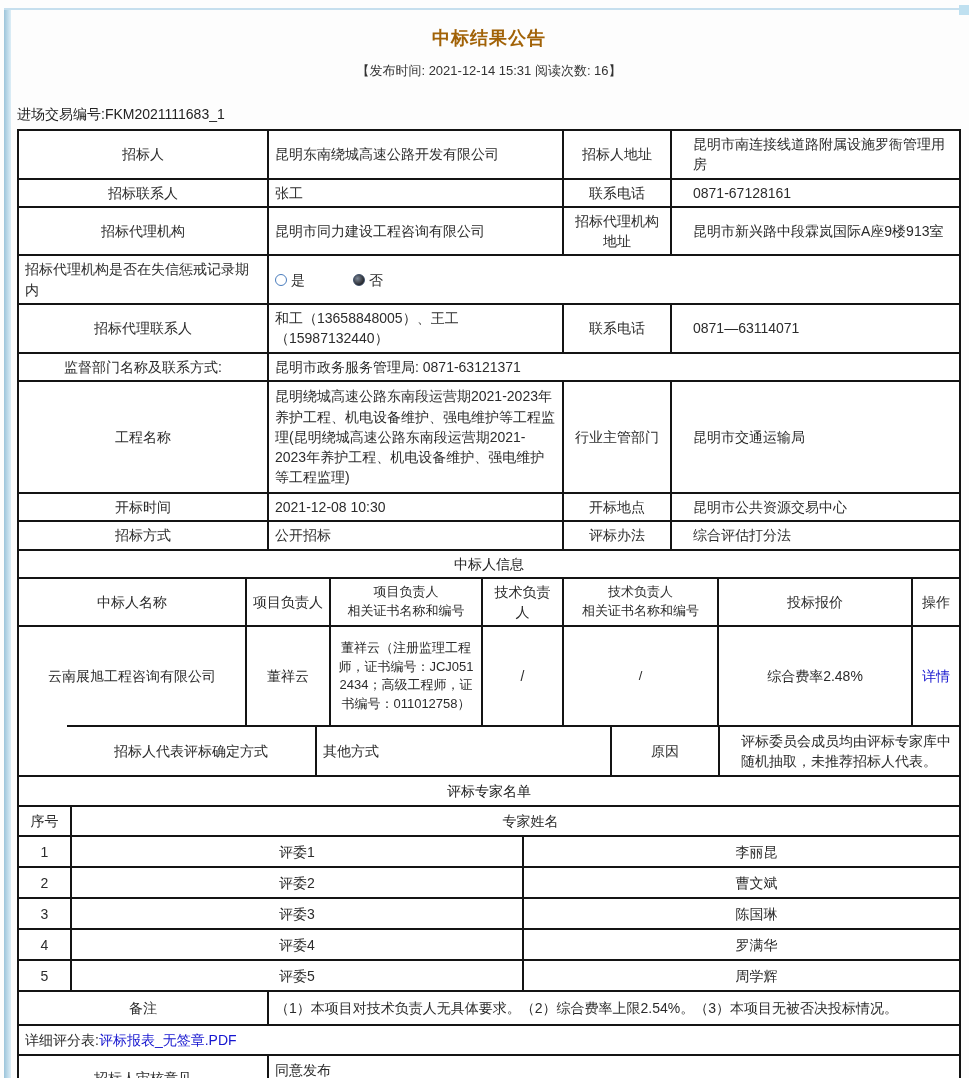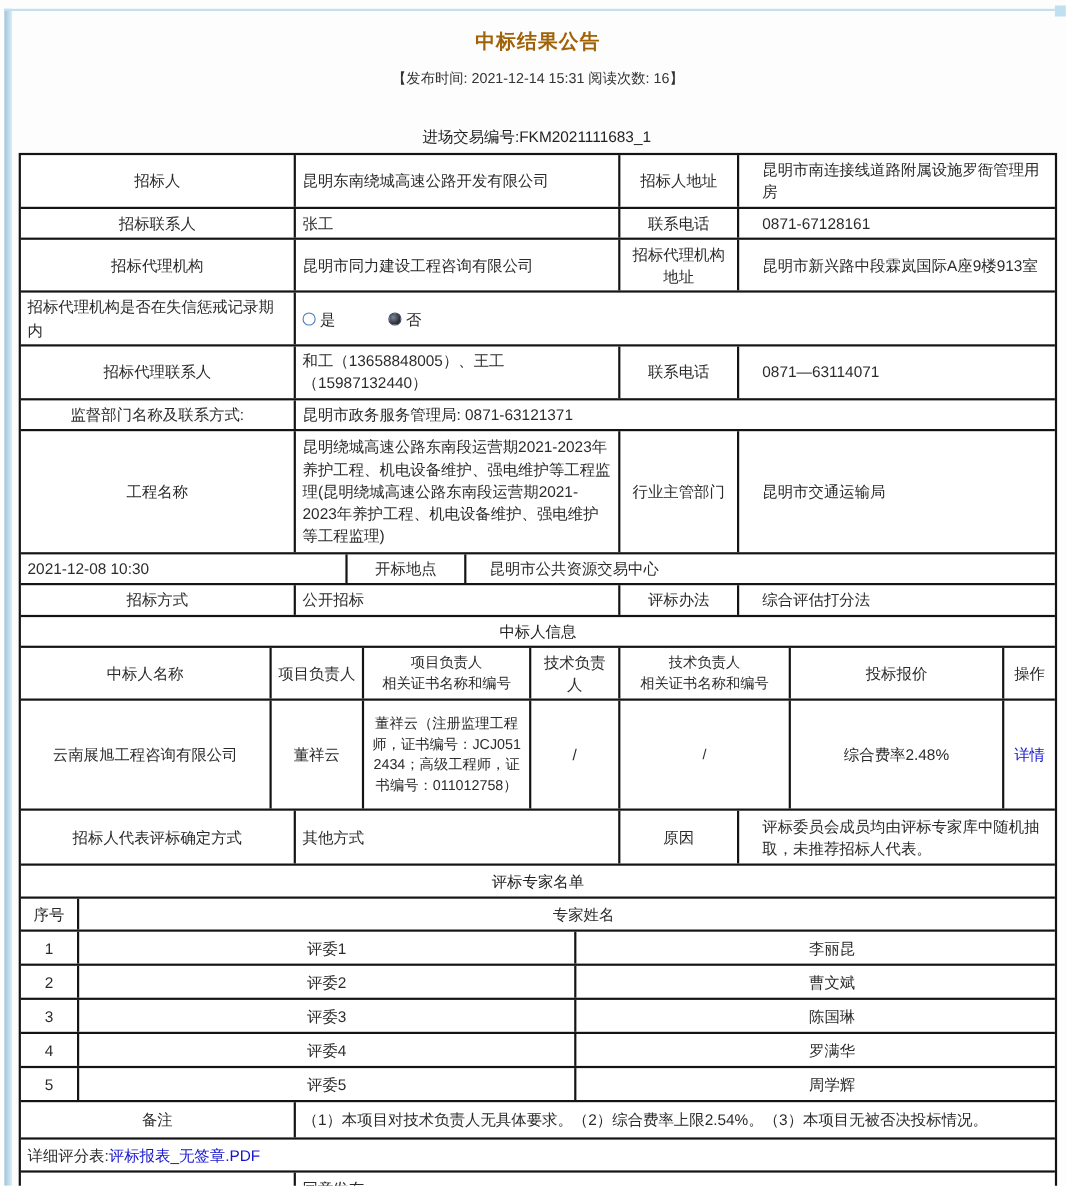--- a/index.html
+++ b/index.html
@@ -13,21 +13,21 @@
   }
   .edge-left  { position:absolute; left:4px; top:8px; bottom:0; width:7px;
                 background:linear-gradient(to right,#9cc4da,#ddeef7); }
   .edge-top   { position:absolute; left:4px; top:8px; right:10px; height:2px; background:#c6dfee; }
   .edge-corner{ position:absolute; right:0; top:5px; width:10px; height:10px; background:#bfe0f0; }
 
   .content { position:absolute; left:17px; top:0; width:944px; }
 
   .doc-title { margin-top:26px; text-align:center; font-size:18px; font-weight:bold; color:#a16207; letter-spacing:1px; }
   .doc-sub   { margin-top:12px; text-align:center; font-size:13px; color:#333; }
-  .trade-no  { margin-top:36px; margin-bottom:5px; text-align:center; font-size:14px; color:#222; padding-right:2px; }
+  .trade-no  { margin-top:26px; margin-bottom:5px; text-align:left; font-size:14px; color:#222; padding-right:2px; }
 
   .tbl { width:944px; border:2px solid #141414; background:#fff; }
   .row { display:flex; align-items:stretch; border-top:2px solid #141414; }
   .row:first-child { border-top:none; }
   .cell { border-left:2px solid #141414; padding:3px 6px; display:flex; align-items:center;
           justify-content:center; text-align:center; line-height:1.45; }
   .cell:first-child { border-left:none; }
   .left { justify-content:flex-start; text-align:left; }
   .pre  { white-space:pre-line; }
 
@@ -36,21 +36,21 @@
   .c-span3 { flex:1; }
 
   
   .w1{width:226px;} .w2{width:84px;} .w3{width:152px; font-size:13px; word-break:break-all;}
   .w4{width:81px;} .w5{width:155px; font-size:13px;} .w6{flex:1;} .w7{width:48px;}
 
   
   .e1{width:51px;} .e2{width:452px;} .e3{flex:1;padding-left:36px;}
 
   .h34{min-height:34px;} .h28{min-height:28px;} .h24{min-height:24px;} .h44{min-height:44px;}
-  .h112{min-height:112px;} .h26{min-height:26px;} .h100{min-height:100px;} .h50{min-height:50px;}
+  .h112{min-height:112px;} .h26{min-height:26px;} .h100{min-height:100px;} .h50{min-height:50px;margin-left:48px;}
   .h30{min-height:30px;} .h31{min-height:31px;} .h45{min-height:45px;}
 
   .sec-head { font-size:14px; color:#222; }
 
   a.lnk { color:#1515cf; text-decoration:none; cursor:pointer; }
 
   .radio { display:inline-block; width:12px; height:12px; border-radius:50%;
            border:1px solid #4a7dbd; background:#fff; margin-right:4px; flex:none; }
   .radio.sel { background:radial-gradient(circle at 35% 35%, #7b8796, #26262b 72%); border-color:#3a4c66; }
   .radio-group { gap:6px; }
@@ -122,20 +122,21 @@
     </div>
 
     <div class="row h112">
       <div class="cell c-l1">工程名称</div>
       <div class="cell c-v1 left">昆明绕城高速公路东南段运营期2021-2023年养护工程、机电设备维护、强电维护等工程监理(昆明绕城高速公路东南段运营期2021-2023年养护工程、机电设备维护、强电维护等工程监理)</div>
       <div class="cell c-l2">行业主管部门</div>
       <div class="cell c-v2 left">昆明市交通运输局</div>
     </div>
 
     <div class="row h28">
+      <div class="cell c-l1">开标时间</div>
       <div class="cell c-v1 left">2021-12-08 10:30</div>
       <div class="cell c-l2">开标地点</div>
       <div class="cell c-v2 left">昆明市公共资源交易中心</div>
     </div>
 
     <div class="row h26">
       <div class="cell c-l1">招标方式</div>
       <div class="cell c-v1 left">公开招标</div>
       <div class="cell c-l2">评标办法</div>
       <div class="cell c-v2 left">综合评估打分法</div>

